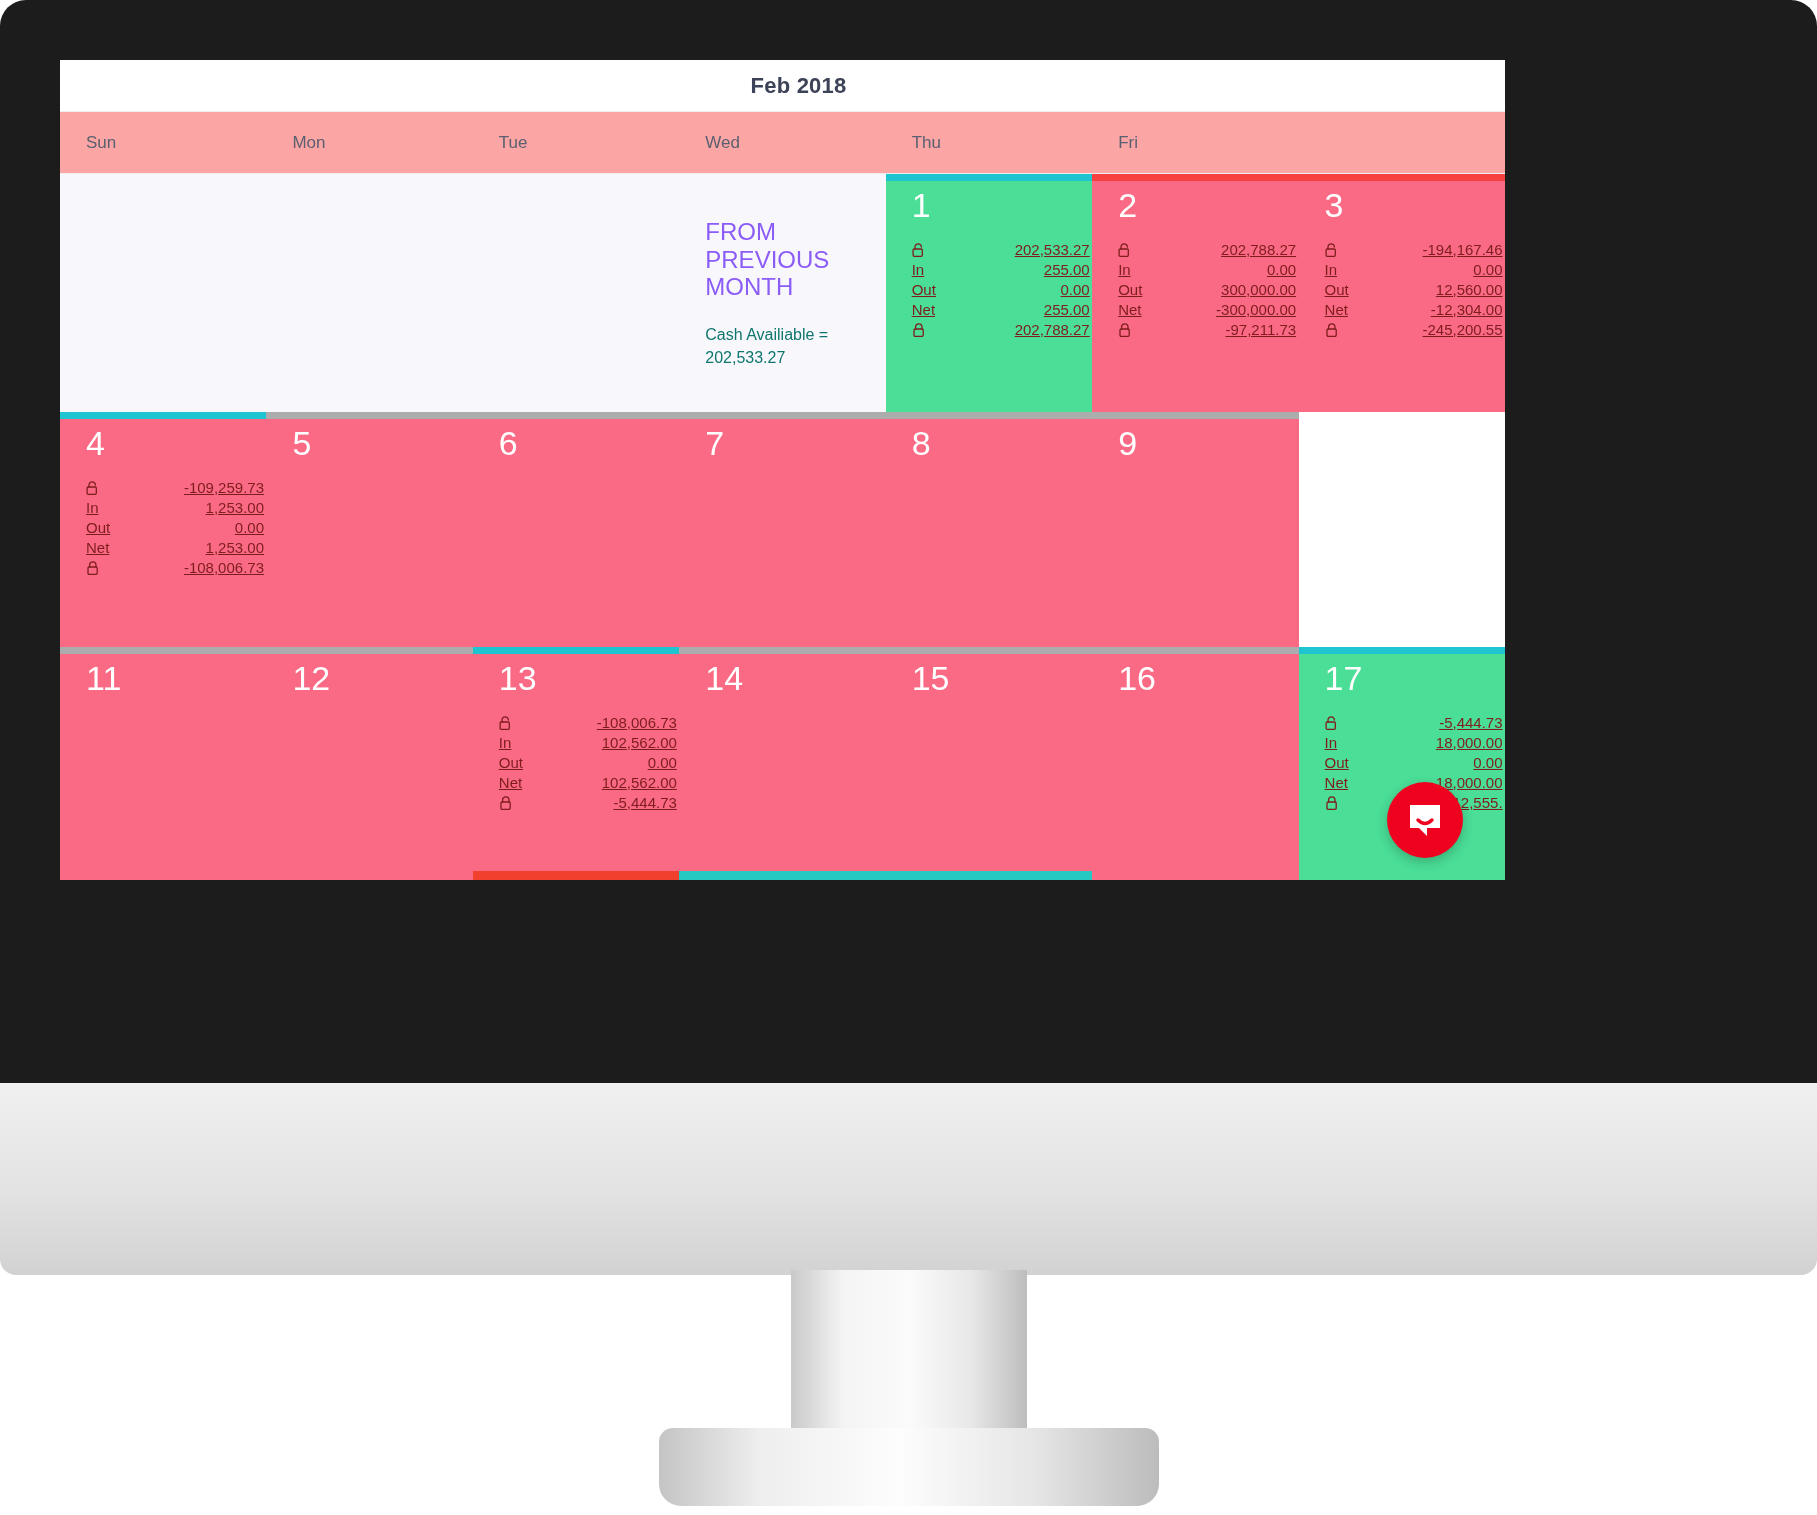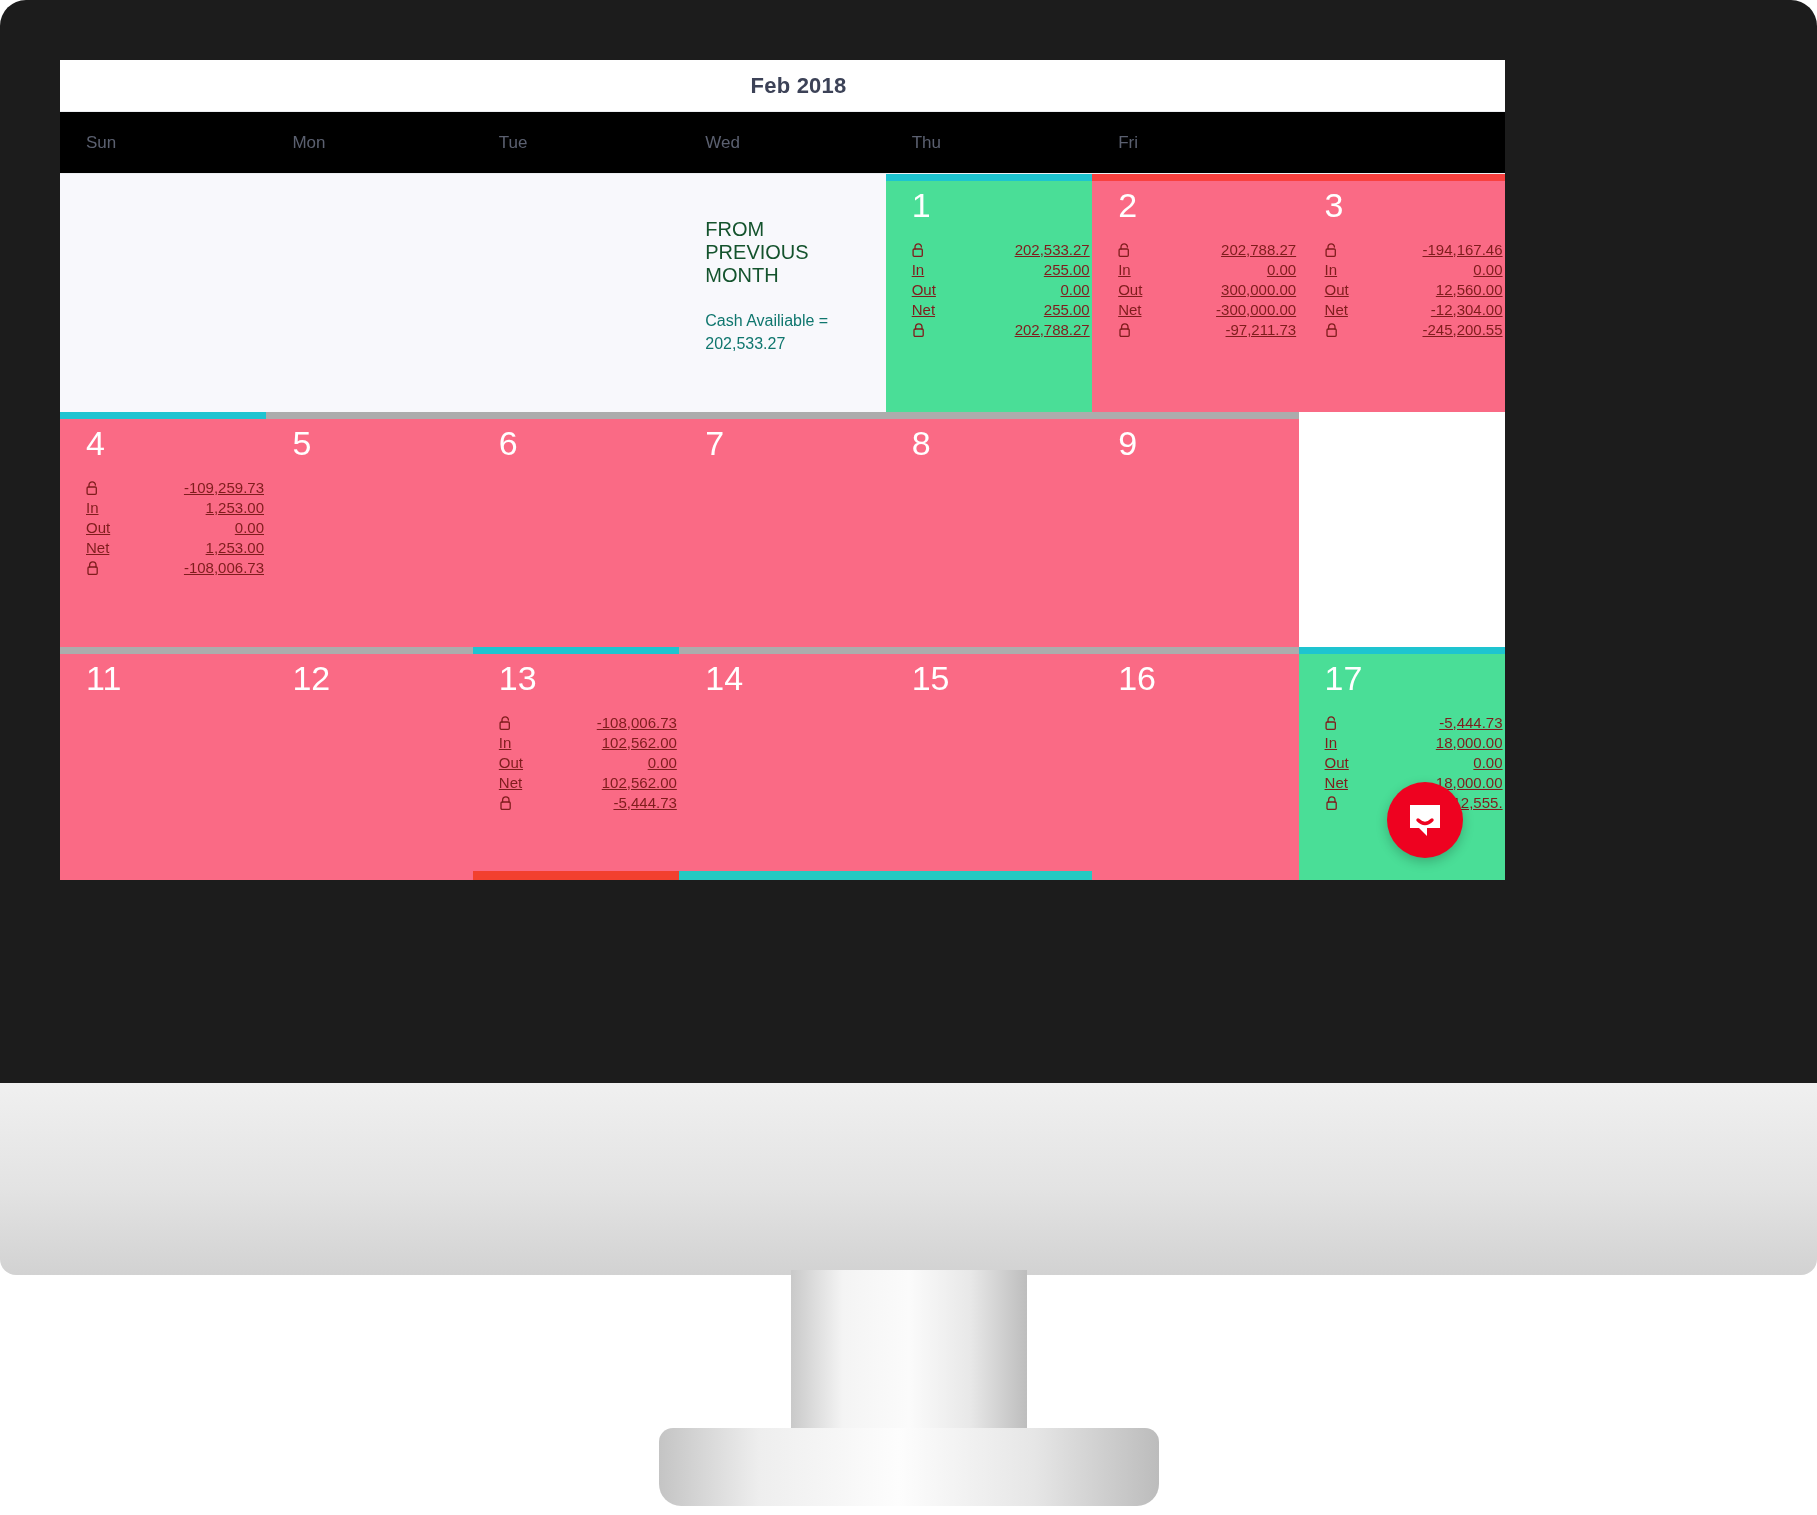--- a/index.html
+++ b/index.html
@@ -85,21 +85,21 @@
     font-size: 22px;
     font-weight: bold;
     color: #3c4257;
     letter-spacing: .2px;
   }
 
   .weekday-row {
     display: grid;
     grid-template-columns: repeat(7, 1fr);
     height: 62px;
-    background: #000000;
+    background: #fca5a5;
     border-bottom: 1px solid #eceef1;
   }
   .weekday {
     display: flex;
     align-items: center;
     padding-left: 26px;
     font-size: 17px;
     color: #5b6070;
   }
 
@@ -153,22 +153,22 @@
     color: #ffffff;
     line-height: 1;
     margin-bottom: 18px;
   }
 
   
   .prev-month-wrap {
     padding-top: 30px;
   }
   .prev-month-title {
-    font-size: 20px;
-    color: #14532d;
+    font-size: 24px;
+    color: #8b5cf6;
     line-height: 1.15;
     font-weight: 400;
   }
   .prev-month-sub {
     margin-top: 22px;
     font-size: 16px;
     color: #0f766e;
     line-height: 1.45;
     max-width: 190px;
   }

